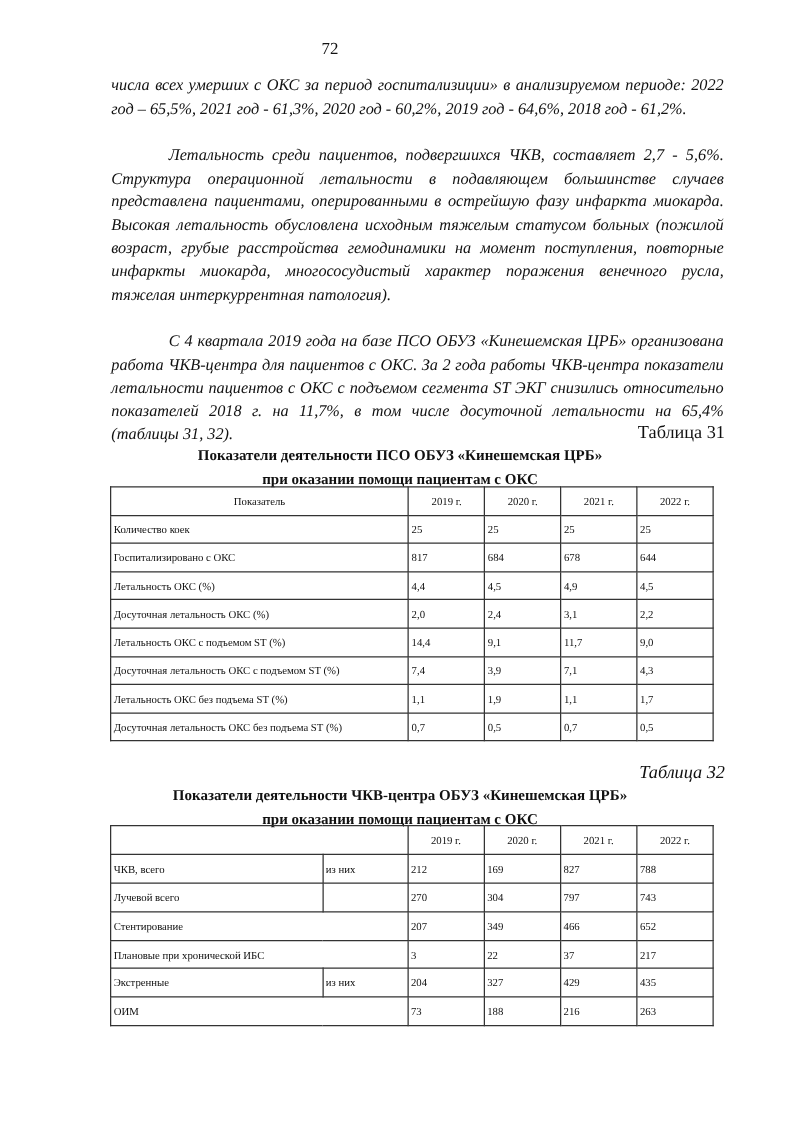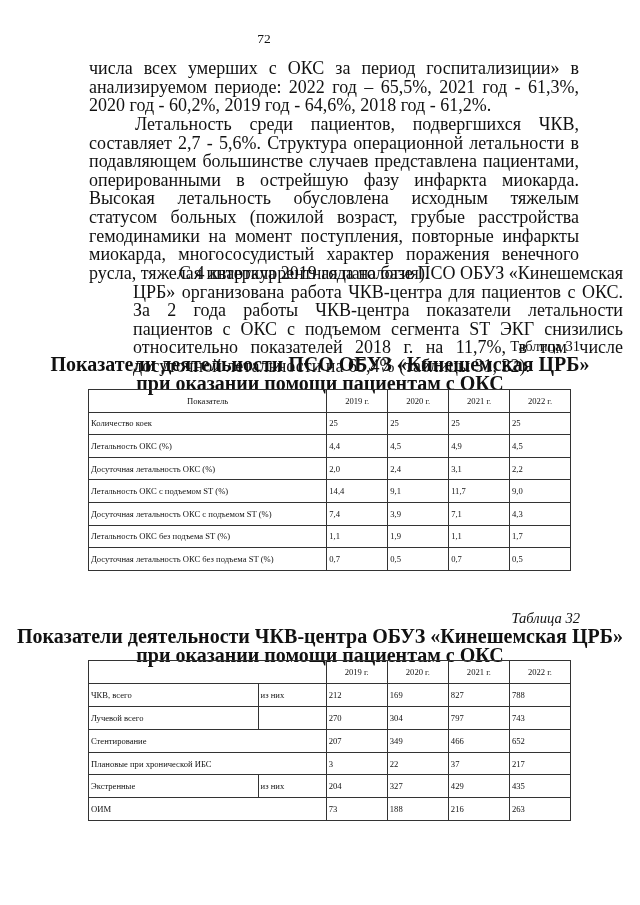--- a/index.html
+++ b/index.html
@@ -1,29 +1,29 @@
 <!DOCTYPE html>
 <html><head>
 <meta charset="utf-8">
 <style>
   html, body { margin: 0; padding: 0; background: #ffffff; }
   body { width: 640px; height: 905px; position: relative; overflow: hidden;
          font-family: "Liberation Serif", serif; color: #111; }
   .page-number { position: absolute; top: 31px; left: 0; width: 528px; text-align: center; font-size: 13.5px; }
-  .para { position: absolute; left: 89px; width: 490px; font-size: 18px; line-height: 18.6px;
-          text-align: justify; text-align-last: left; margin: 0; }
+  .para { position: absolute; left: 89px; width: 490px; font-size: 13px; line-height: 18.6px;
+          text-align: justify; text-align-last: left; margin: 0; font-style: italic; }
   .para.indent { text-indent: 46px; }
   .p1 { top: 59px; }
   .p2 { top: 115px; }
-  .p3 { top: 264px; margin-left: 44px; }
+  .p3 { top: 264px; }
   .table-label { position: absolute; right: 60px; font-size: 14.6px; }
   .tl31 { top: 338px; }
   .tl32 { top: 610px; font-style: italic; }
   .table-title { position: absolute; left: 0; width: 640px; text-align: center; font-weight: bold;
-                 font-size: 20px; line-height: 18.5px; margin: 0; }
+                 font-size: 12px; line-height: 18.5px; margin: 0; }
   .tt31 { top: 355px; }
   .tt32 { top: 627px; }
   table { position: absolute; border-collapse: collapse; font-size: 8.6px; font-family: "Liberation Serif", serif; padding-left: 44px; }
   td, th { border: 1px solid #333; padding: 0 2px; font-weight: normal; text-align: left; vertical-align: middle; white-space: nowrap; }
   th { text-align: center; }
   #t31 { left: 88px; top: 389px; width: 483px; }
   #t31 tr { height: 22.6px; }
   #t31 .c0 { width: 235px; }
   #t31 .cy { width: 57px; }
   #t32 { left: 88px; top: 660px; width: 483px; }
@@ -55,20 +55,27 @@
     <th class="cy">2020 г.</th>
     <th class="cy">2021 г.</th>
     <th class="cy">2022 г.</th>
   </tr>
   <tr>
     <td>Количество коек</td>
     <td>25</td>
     <td>25</td>
     <td>25</td>
     <td>25</td>
+  </tr>
+  <tr>
+    <td>Госпитализировано с ОКС</td>
+    <td>817</td>
+    <td>684</td>
+    <td>678</td>
+    <td>644</td>
   </tr>
   <tr>
     <td>Летальность ОКС (%)</td>
     <td>4,4</td>
     <td>4,5</td>
     <td>4,9</td>
     <td>4,5</td>
   </tr>
   <tr>
     <td>Досуточная летальность ОКС (%)</td>

